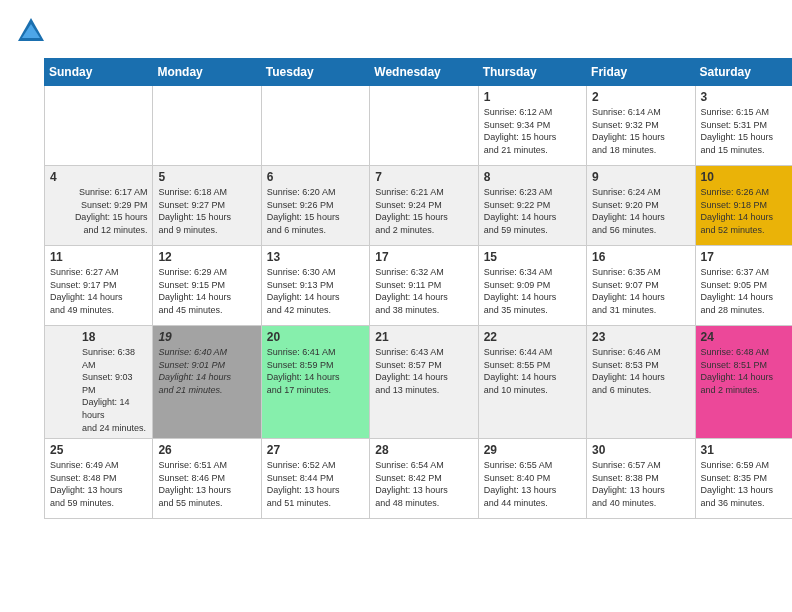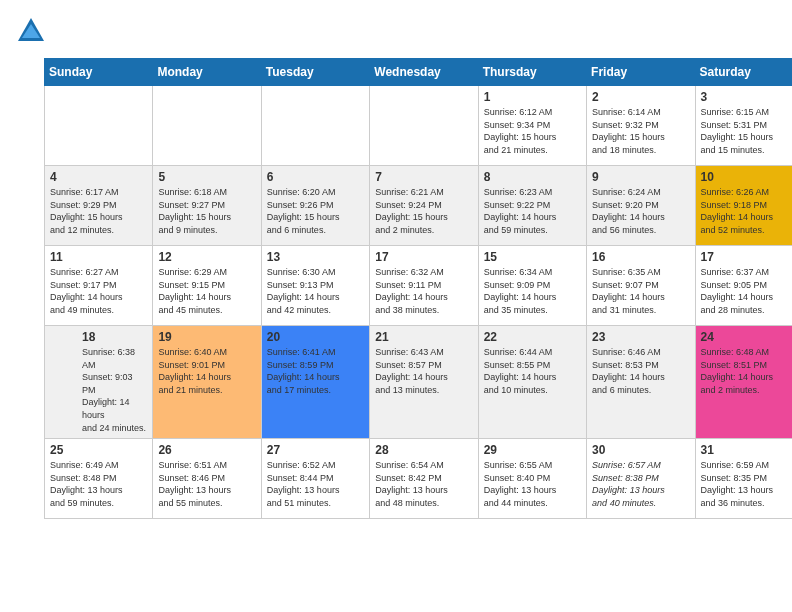--- a/index.html
+++ b/index.html
@@ -150,21 +150,21 @@
           <span class="day-number">3</span>
           <div class="day-info" style="white-space: pre-line;">Sunrise: 6:15 AM
 Sunset: 5:31 PM
 Daylight: 15 hours
 and 15 minutes.</div>
         </td>
       </tr>
       <tr>
         <td style="background-color: rgb(240, 240, 240);">
           <span class="day-number">4</span>
-          <div class="day-info" style="white-space: pre-line;">Sunrise: 6:17 AM
+          <div class="day-info" style="white-space: pre-line; text-align: right;">Sunrise: 6:17 AM
 Sunset: 9:29 PM
 Daylight: 15 hours
 and 12 minutes.</div>
         </td>
         <td style="background-color: rgb(240, 240, 240);">
           <span class="day-number">5</span>
           <div class="day-info" style="white-space: pre-line;">Sunrise: 6:18 AM
 Sunset: 9:27 PM
 Daylight: 15 hours
 and 9 minutes.</div>
@@ -257,28 +257,28 @@
         </td>
       </tr>
       <tr>
         <td style="background-color: rgb(240, 240, 240); padding-left: 37px;">
           <span class="day-number">18</span>
           <div class="day-info" style="white-space: pre-line;">Sunrise: 6:38 AM
 Sunset: 9:03 PM
 Daylight: 14 hours
 and 24 minutes.</div>
         </td>
-        <td style="background-color: #fdba74;">
+        <td style="background-color: #a3a3a3; font-style: italic;">
           <span class="day-number">19</span>
           <div class="day-info" style="white-space: pre-line;">Sunrise: 6:40 AM
 Sunset: 9:01 PM
 Daylight: 14 hours
 and 21 minutes.</div>
         </td>
-        <td style="background-color: #3b82f6;">
+        <td style="background-color: #86efac;">
           <span class="day-number">20</span>
           <div class="day-info" style="white-space: pre-line;">Sunrise: 6:41 AM
 Sunset: 8:59 PM
 Daylight: 14 hours
 and 17 minutes.</div>
         </td>
         <td style="background-color: rgb(240, 240, 240);">
           <span class="day-number">21</span>
           <div class="day-info" style="white-space: pre-line;">Sunrise: 6:43 AM
 Sunset: 8:57 PM
@@ -338,21 +338,21 @@
         </td>
         <td>
           <span class="day-number">29</span>
           <div class="day-info" style="white-space: pre-line;">Sunrise: 6:55 AM
 Sunset: 8:40 PM
 Daylight: 13 hours
 and 44 minutes.</div>
         </td>
         <td>
           <span class="day-number">30</span>
-          <div class="day-info" style="white-space: pre-line; font-style: italic;">Sunrise: 6:57 AM
+          <div class="day-info" style="white-space: pre-line;">Sunrise: 6:57 AM
 Sunset: 8:38 PM
 Daylight: 13 hours
 and 40 minutes.</div>
         </td>
         <td>
           <span class="day-number">31</span>
           <div class="day-info" style="white-space: pre-line;">Sunrise: 6:59 AM
 Sunset: 8:35 PM
 Daylight: 13 hours
 and 36 minutes.</div>

